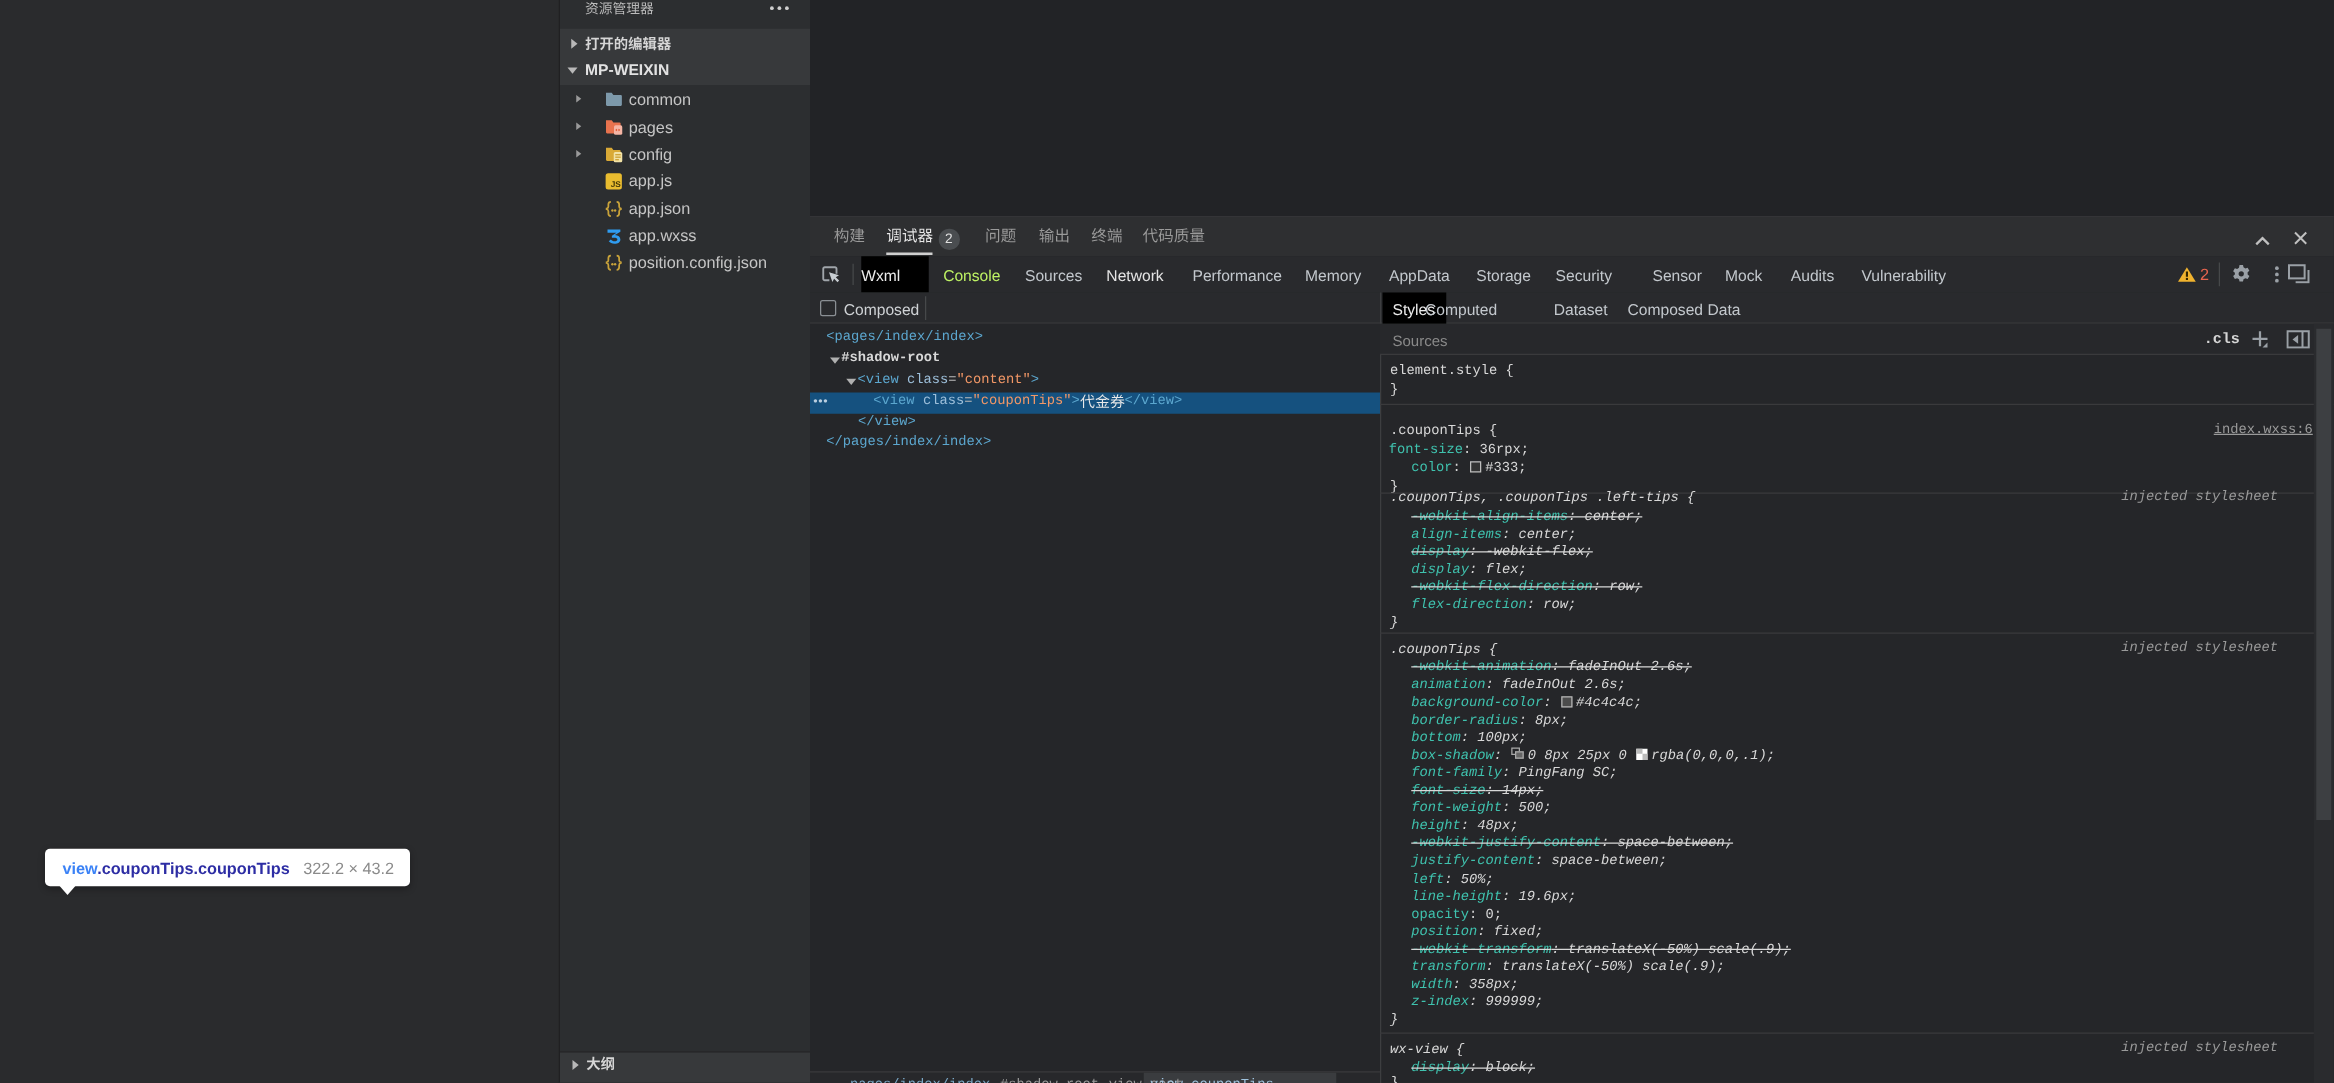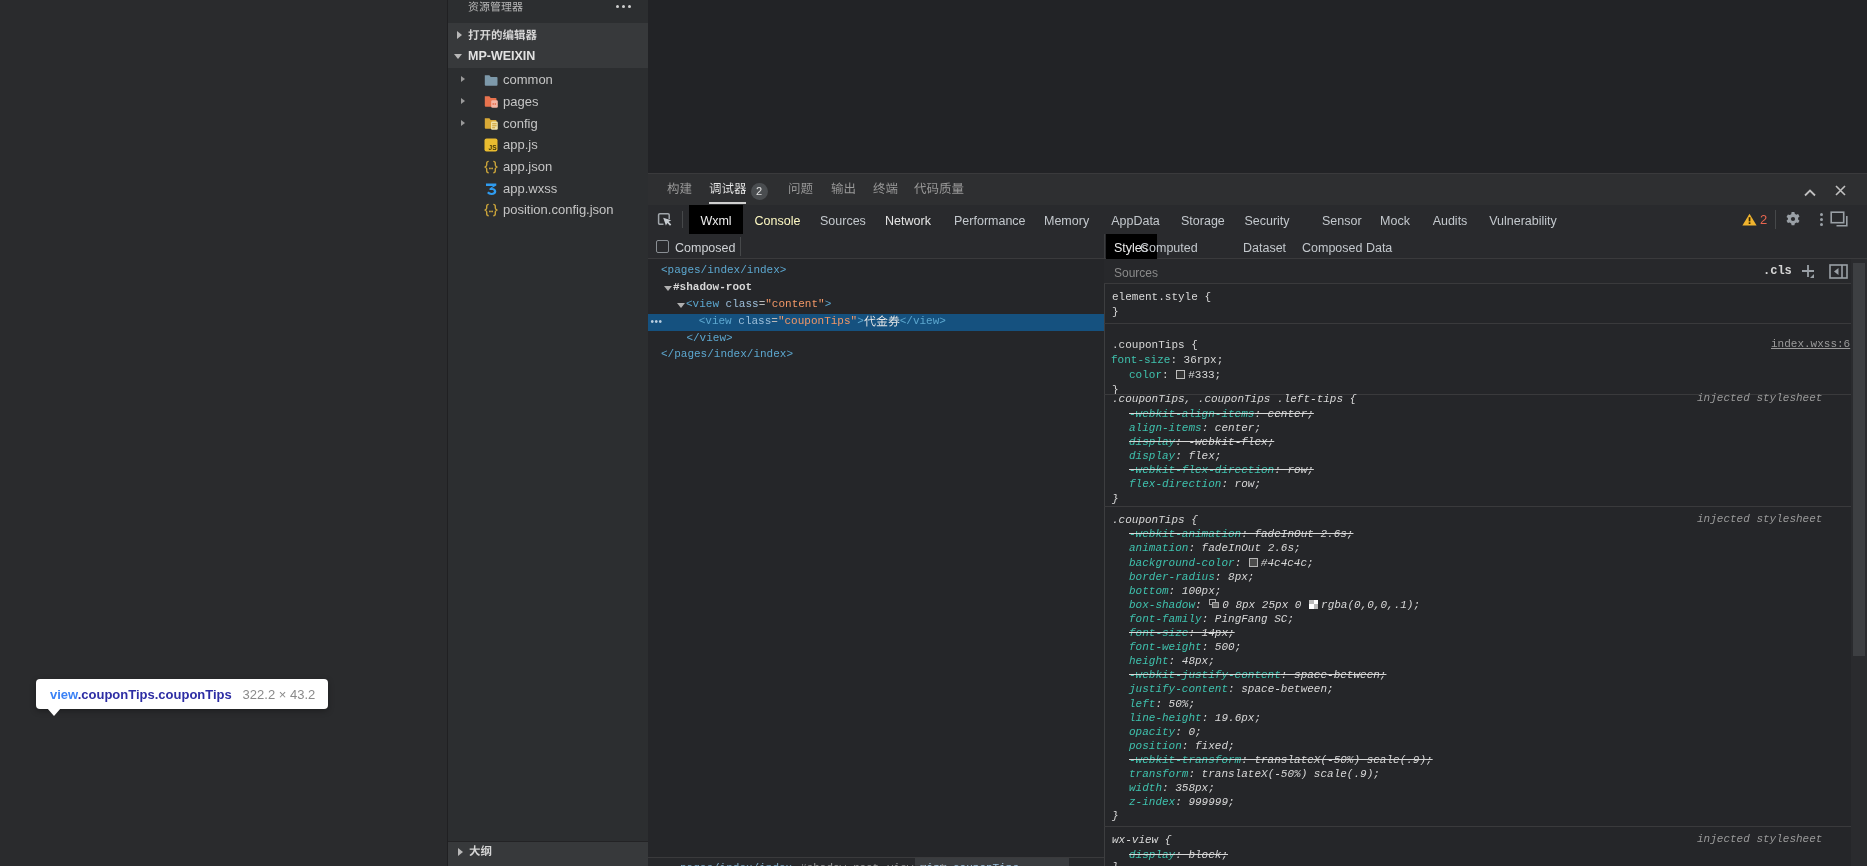--- a/index.html
+++ b/index.html
@@ -102,22 +102,22 @@
       <svg class="abs" style="left:1186px;top:10px" width="13" height="13" viewBox="0 0 13 13">
         <path d="M2 2 L11 11 M11 2 L2 11" stroke="#c0c0c0" stroke-width="1.6"></path>
       </svg>
       <div class="abs" style="left:0;top:31px;width:1219px;height:29px;background:#292a2d"></div>
       <svg class="abs" style="left:8px;top:37px" width="17" height="17" viewBox="0 0 17 17">
         <path d="M13.2 8 V4 a1.2 1.2 0 0 0 -1.2 -1.2 H3.8 a1.2 1.2 0 0 0 -1.2 1.2 V12 a1.2 1.2 0 0 0 1.2 1.2 H7.5" stroke="#a0a5aa" stroke-width="1.5" fill="none"></path>
         <path fill="#c8cdd2" d="M7.2 6.8 L9.9 14.6 L11.3 12 L14 14.7 L15.3 13.4 L12.6 10.7 L15.2 9.2 Z"></path>
       </svg>
       <div class="abs" style="left:34px;top:37px;width:1px;height:17px;background:#46484a"></div>
       <div class="abs" style="left:41px;top:31px;width:54px;height:29px;background:#000"></div>
-      <div class="abs" style="left:41px;top:39.5px;width:54px;text-align:center;font-size:12.5px;color:#ececec">Wxml</div>
-      <div class="abs" style="left:106.5px;top:39.5px;width:43px;text-align:center;font-size:12.5px;color:#fef9c3">Console</div>
+      <div class="abs" style="left:41px;top:39.5px;width:54px;font-size:12.5px;color:#ececec">Wxml</div>
+      <div class="abs" style="left:106.5px;top:39.5px;width:43px;text-align:center;font-size:12.5px;color:#bef264">Console</div>
       <div class="abs" style="left:172px;top:39.5px;width:42px;text-align:center;font-size:12.5px;color:#c3c8cd">Sources</div>
       <div class="abs" style="left:237px;top:39.5px;width:46px;text-align:center;font-size:12.5px;color:#e5e5e5">Network</div>
       <div class="abs" style="left:306px;top:39.5px;width:68px;text-align:center;font-size:12.5px;color:#c3c8cd">Performance</div>
       <div class="abs" style="left:396px;top:39.5px;width:45px;text-align:center;font-size:12.5px;color:#c3c8cd">Memory</div>
       <div class="abs" style="left:462px;top:39.5px;width:51px;text-align:center;font-size:12.5px;color:#c3c8cd">AppData</div>
       <div class="abs" style="left:533px;top:39.5px;width:43px;text-align:center;font-size:12.5px;color:#c3c8cd">Storage</div>
       <div class="abs" style="left:595px;top:39.5px;width:48px;text-align:center;font-size:12.5px;color:#c3c8cd">Security</div>
       <div class="abs" style="left:674px;top:39.5px;width:35px;text-align:center;font-size:12.5px;color:#c3c8cd">Sensor</div>
       <div class="abs" style="left:732px;top:39.5px;width:30px;text-align:center;font-size:12.5px;color:#c3c8cd">Mock</div>
       <div class="abs" style="left:784px;top:39.5px;width:36px;text-align:center;font-size:12.5px;color:#c3c8cd">Audits</div>
@@ -212,21 +212,21 @@
       <div class="abs mono" style="left:481px;top:409.70000000000005px;font-size:11px;line-height:14px;white-space:pre;font-style:italic;color:#d8d8d8"><span style="color:#3fc2ae">bottom</span>: 100px;</div>
       <div class="abs mono" style="left:481px;top:423.79999999999995px;font-size:11px;line-height:14px;white-space:pre;font-style:italic;color:#d8d8d8"><span style="color:#3fc2ae">box-shadow</span>: <span style="display:inline-block;width:10px;height:10px;position:relative;margin:0 3px -1px 1px"><span class="abs" style="left:0;top:0;width:6.5px;height:6.5px;border:1px solid #aaa"></span><span class="abs" style="left:3px;top:3px;width:6.5px;height:6.5px;border:1px solid #aaa;background:#666"></span></span>0 8px 25px 0 <span style="display:inline-block;width:9px;height:9px;position:relative;margin:0 3px -1px 1px;background:#fff"><span class="abs" style="left:0;top:0;width:4.5px;height:4.5px;background:#bbb"></span><span class="abs" style="left:4.5px;top:4.5px;width:4.5px;height:4.5px;background:#bbb"></span></span>rgba(0,0,0,.1);</div>
       <div class="abs mono" style="left:481px;top:437.9px;font-size:11px;line-height:14px;white-space:pre;font-style:italic;color:#d8d8d8"><span style="color:#3fc2ae">font-family</span>: PingFang SC;</div>
       <div class="abs mono" style="left:481px;top:452.0px;font-size:11px;line-height:14px;white-space:pre;font-style:italic;color:#d8d8d8"><span style="text-decoration:line-through"><span style="color:#3fc2ae">font-size</span>: 14px;</span></div>
       <div class="abs mono" style="left:481px;top:466.1px;font-size:11px;line-height:14px;white-space:pre;font-style:italic;color:#d8d8d8"><span style="color:#3fc2ae">font-weight</span>: 500;</div>
       <div class="abs mono" style="left:481px;top:480.20000000000005px;font-size:11px;line-height:14px;white-space:pre;font-style:italic;color:#d8d8d8"><span style="color:#3fc2ae">height</span>: 48px;</div>
       <div class="abs mono" style="left:481px;top:494.29999999999995px;font-size:11px;line-height:14px;white-space:pre;font-style:italic;color:#d8d8d8"><span style="text-decoration:line-through"><span style="color:#3fc2ae">-webkit-justify-content</span>: space-between;</span></div>
       <div class="abs mono" style="left:481px;top:508.4px;font-size:11px;line-height:14px;white-space:pre;font-style:italic;color:#d8d8d8"><span style="color:#3fc2ae">justify-content</span>: space-between;</div>
       <div class="abs mono" style="left:481px;top:522.5px;font-size:11px;line-height:14px;white-space:pre;font-style:italic;color:#d8d8d8"><span style="color:#3fc2ae">left</span>: 50%;</div>
       <div class="abs mono" style="left:481px;top:536.6px;font-size:11px;line-height:14px;white-space:pre;font-style:italic;color:#d8d8d8"><span style="color:#3fc2ae">line-height</span>: 19.6px;</div>
-      <div class="abs mono" style="left:481px;top:550.7px;font-size:11px;line-height:14px;white-space:pre;font-style:italic;color:#d8d8d8"><span style="color:#3fc2ae">opacity</span>: 0;</div>
+      <div class="abs mono" style="left:481px;top:550.7px;font-size:11px;line-height:14px;white-space:pre;color:#d8d8d8"><span style="color:#3fc2ae">opacity</span>: 0;</div>
       <div class="abs mono" style="left:481px;top:564.8px;font-size:11px;line-height:14px;white-space:pre;font-style:italic;color:#d8d8d8"><span style="color:#3fc2ae">position</span>: fixed;</div>
       <div class="abs mono" style="left:481px;top:578.9px;font-size:11px;line-height:14px;white-space:pre;font-style:italic;color:#d8d8d8"><span style="text-decoration:line-through"><span style="color:#3fc2ae">-webkit-transform</span>: translateX(-50%) scale(.9);</span></div>
       <div class="abs mono" style="left:481px;top:593.0px;font-size:11px;line-height:14px;white-space:pre;font-style:italic;color:#d8d8d8"><span style="color:#3fc2ae">transform</span>: translateX(-50%) scale(.9);</div>
       <div class="abs mono" style="left:481px;top:607.1px;font-size:11px;line-height:14px;white-space:pre;font-style:italic;color:#d8d8d8"><span style="color:#3fc2ae">width</span>: 358px;</div>
       <div class="abs mono" style="left:481px;top:621.2px;font-size:11px;line-height:14px;white-space:pre;font-style:italic;color:#d8d8d8"><span style="color:#3fc2ae">z-index</span>: 999999;</div>
       <div class="abs mono" style="left:464px;top:634.9px;font-size:11px;line-height:14px;white-space:pre;font-style:italic;color:#d8d8d8">}</div>
       <div class="abs" style="left:456px;top:651.7px;width:763px;height:1px;background:#3a3a3c"></div>
       <div class="abs mono" style="left:464px;top:659.2px;font-size:11px;line-height:14px;white-space:pre;font-style:italic;color:#d8d8d8"><span style="color:#d8d8d8">wx-view</span> {</div>
       <div class="abs mono" style="left:1049px;top:659.2px;font-size:11px;font-style:italic;color:#9a9a9a">injected stylesheet</div>
       <div class="abs mono" style="left:481px;top:673.8px;font-size:11px;line-height:14px;white-space:pre;font-style:italic;color:#d8d8d8"><span style="text-decoration:line-through"><span style="color:#3fc2ae">display</span>: block;</span></div>

